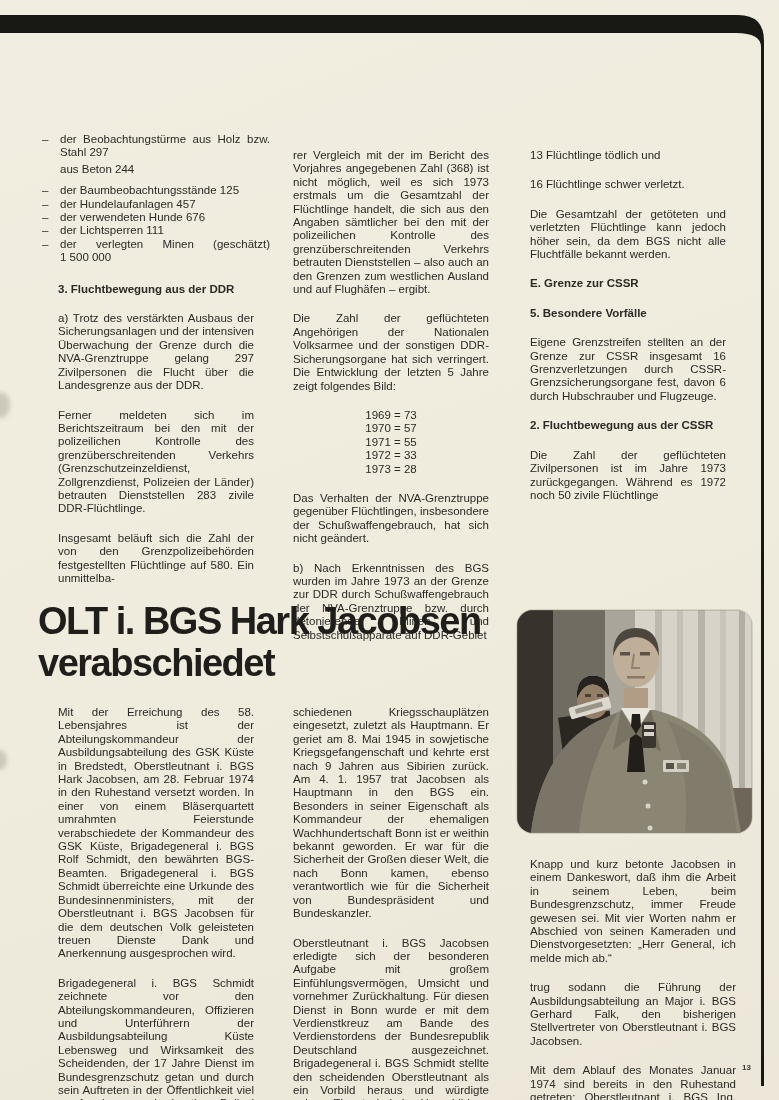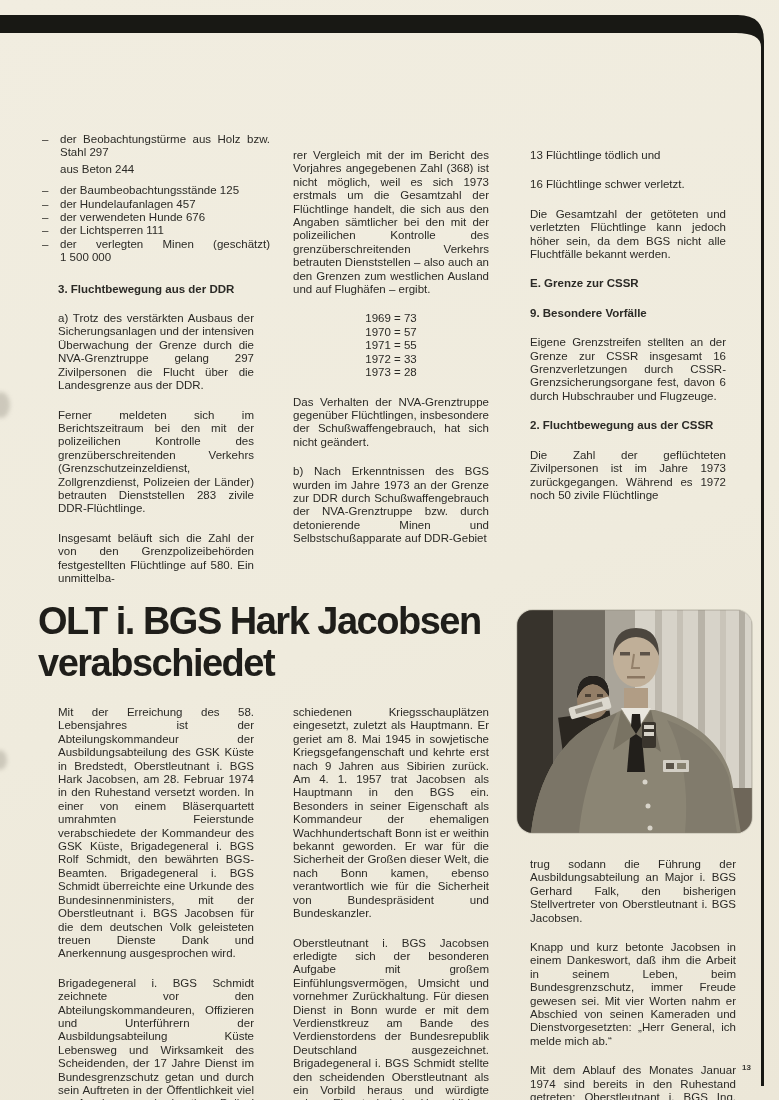--- a/index.html
+++ b/index.html
@@ -110,37 +110,38 @@
       </div>
     </div>
     <p class="heading gap20">3. Fluchtbewegung aus der DDR</p>
     <p class="gap12">a) Trotz des verstärkten Ausbaus der Sicherungsanlagen und der intensiven Überwachung der Grenze durch die NVA-Grenztruppe gelang 297 Zivilpersonen die Flucht über die Landesgrenze aus der DDR.</p>
     <p>Ferner meldeten sich im Berichtszeitraum bei den mit der polizeilichen Kontrolle des grenzüberschreitenden Verkehrs (Grenzschutzeinzeldienst, Zollgrenzdienst, Polizeien der Länder) betrauten Dienststellen 283 zivile DDR-Flüchtlinge.</p>
     <p>Insgesamt beläuft sich die Zahl der von den Grenzpolizeibehörden festgestellten Flüchtlinge auf 580. Ein unmittelba-</p>
   </div>
 
   <div class="col" style="left:277px;top:133px;">
     <p>rer Vergleich mit der im Bericht des Vorjahres angegebenen Zahl (368) ist nicht möglich, weil es sich 1973 erstmals um die Gesamtzahl der Flüchtlinge handelt, die sich aus den Angaben sämtlicher bei den mit der polizeilichen Kontrolle des grenzüberschreitenden Verkehrs betrauten Dienststellen – also auch an den Grenzen zum westlichen Ausland und auf Flughäfen – ergibt.</p>
+    <p>Die Zahl der geflüchteten Angehörigen der Nationalen Volksarmee und der sonstigen DDR-Sicherungsorgane hat sich verringert. Die Entwicklung der letzten 5 Jahre zeigt folgendes Bild:</p>
     <div class="years">
       <div>1969 = 73</div>
       <div>1970 = 57</div>
       <div>1971 = 55</div>
       <div>1972 = 33</div>
       <div>1973 = 28</div>
     </div>
     <p>Das Verhalten der NVA-Grenztruppe gegenüber Flüchtlingen, insbesondere der Schußwaffengebrauch, hat sich nicht geändert.</p>
     <p>b) Nach Erkenntnissen des BGS wurden im Jahre 1973 an der Grenze zur DDR durch Schußwaffengebrauch der NVA-Grenztruppe bzw. durch detonierende Minen und Selbstschußapparate auf DDR-Gebiet</p>
   </div>
 
   <div class="col" style="left:514px;top:133px;">
     <p>13 Flüchtlinge tödlich und</p>
     <p>16 Flüchtlinge schwer verletzt.</p>
     <p>Die Gesamtzahl der getöteten und verletzten Flüchtlinge kann jedoch höher sein, da dem BGS nicht alle Fluchtfälle bekannt werden.</p>
     <p class="heading gap46">E. Grenze zur CSSR</p>
-    <p class="heading gap26">9. Besondere Vorfälle</p>
+    <p class="heading gap26">5. Besondere Vorfälle</p>
     <p>Eigene Grenzstreifen stellten an der Grenze zur CSSR insgesamt 16 Grenzverletzungen durch CSSR-Grenzsicherungsorgane fest, davon 6 durch Hubschrauber und Flugzeuge.</p>
     <p class="heading gap26">2. Fluchtbewegung aus der CSSR</p>
     <p class="gap12">Die Zahl der geflüchteten Zivilpersonen ist im Jahre 1973 zurückgegangen. Während es 1972 noch 50 zivile Flüchtlinge</p>
   </div>
 
   <h1 class="headline">
     <div>OLT i. BGS Hark Jacobsen</div>
     <div>verabschiedet</div>
   </h1>
 
@@ -216,21 +217,21 @@
     <p>Jacobsen kam am 29. 8. 1939 zur Wehrmacht, er war als Infanterist auf ver-</p>
   </div>
 
   <div class="col a-col" style="left:277px;">
     <p>schiedenen Kriegsschauplätzen eingesetzt, zuletzt als Hauptmann. Er geriet am 8. Mai 1945 in sowjetische Kriegsgefangenschaft und kehrte erst nach 9 Jahren aus Sibirien zurück. Am 4. 1. 1957 trat Jacobsen als Hauptmann in den BGS ein. Besonders in seiner Eigenschaft als Kommandeur der ehemaligen Wachhundertschaft Bonn ist er weithin bekannt geworden. Er war für die Sicherheit der Großen dieser Welt, die nach Bonn kamen, ebenso verantwortlich wie für die Sicherheit von Bundespräsident und Bundeskanzler.</p>
     <p>Oberstleutnant i. BGS Jacobsen erledigte sich der besonderen Aufgabe mit großem Einfühlungsvermögen, Umsicht und vornehmer Zurückhaltung. Für diesen Dienst in Bonn wurde er mit dem Verdienstkreuz am Bande des Verdienstordens der Bundesrepublik Deutschland ausgezeichnet. Brigadegeneral i. BGS Schmidt stellte den scheidenden Oberstleutnant als ein Vorbild heraus und würdigte seinen Einsatz bei der Heranbildung junger Menschen und Unterführer, die „geeignet, fähig und willens sind, Aufgaben für die Sicherheit unseres Staates und Volkes zu übernehmen“.</p>
     <p>Der Kommandeur des GSK Küste über-</p>
   </div>
 
   <div class="col a-col3">
+    <p>Knapp und kurz betonte Jacobsen in einem Dankeswort, daß ihm die Arbeit in seinem Leben, beim Bundesgrenzschutz, immer Freude gewesen sei. Mit vier Worten nahm er Abschied von seinen Kameraden und Dienstvorgesetzten: „Herr General, ich melde mich ab.“</p>
     <p>trug sodann die Führung der Ausbildungsabteilung an Major i. BGS Gerhard Falk, den bisherigen Stellvertreter von Oberstleutnant i. BGS Jacobsen.</p>
-    <p>Knapp und kurz betonte Jacobsen in einem Dankeswort, daß ihm die Arbeit in seinem Leben, beim Bundesgrenzschutz, immer Freude gewesen sei. Mit vier Worten nahm er Abschied von seinen Kameraden und Dienstvorgesetzten: „Herr General, ich melde mich ab.“</p>
     <p class="gap20">Mit dem Ablauf des Monates Januar 1974 sind bereits in den Ruhestand getreten: Oberstleutnant i. BGS Ing. (grad.) Helmut Heimig, Oberstleutnant i. BGS Heinz Sanner und Hauptmann i. BGS Fritz Oswald Achenbach.</p>
     <p class="credit">Hunde und Foto: owi</p>
   </div>
 
   <div class="pagenum">13</div>
 
 </div>
 
 </body></html>

